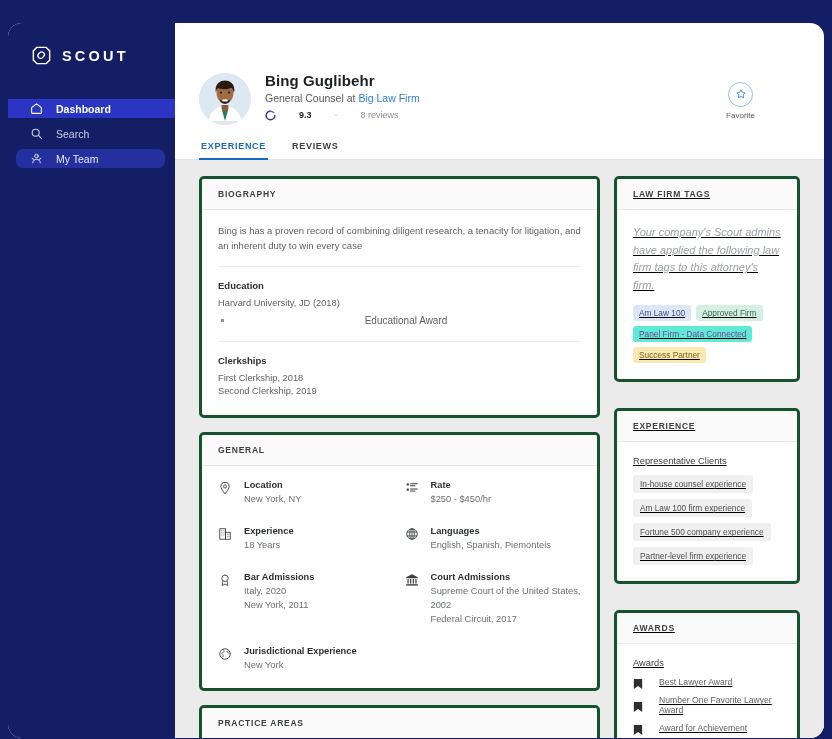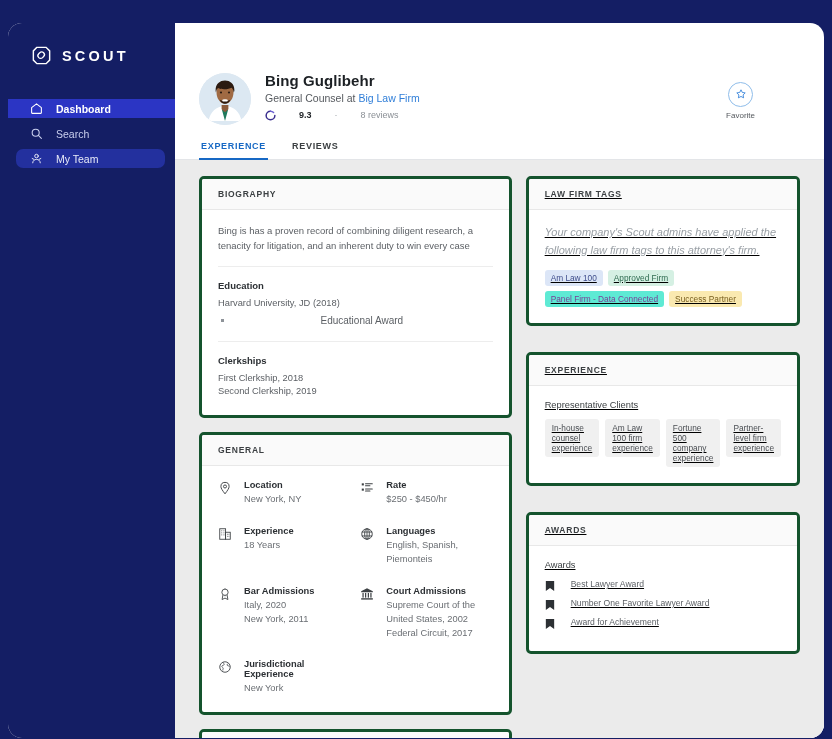--- a/index.html
+++ b/index.html
@@ -279,21 +279,21 @@
     border-radius: 3px;
     white-space: nowrap;
   }
 
   
   .rep-head {
     font-size: 9.3px;
     color: #3c4043;
     margin-bottom: 9px;
   }
-  .chip-col { display: flex; flex-direction: row; align-items: flex-start; gap: 6px; }
+  .chip-col { display: flex; flex-direction: column; align-items: flex-start; gap: 6px; }
   .chip {
     font-size: 8.3px;
     color: #4a4e53;
     background: #f0f0f0;
     border-radius: 3px;
     padding: 4px 7px;
   }
 
   
   .aw-head {

